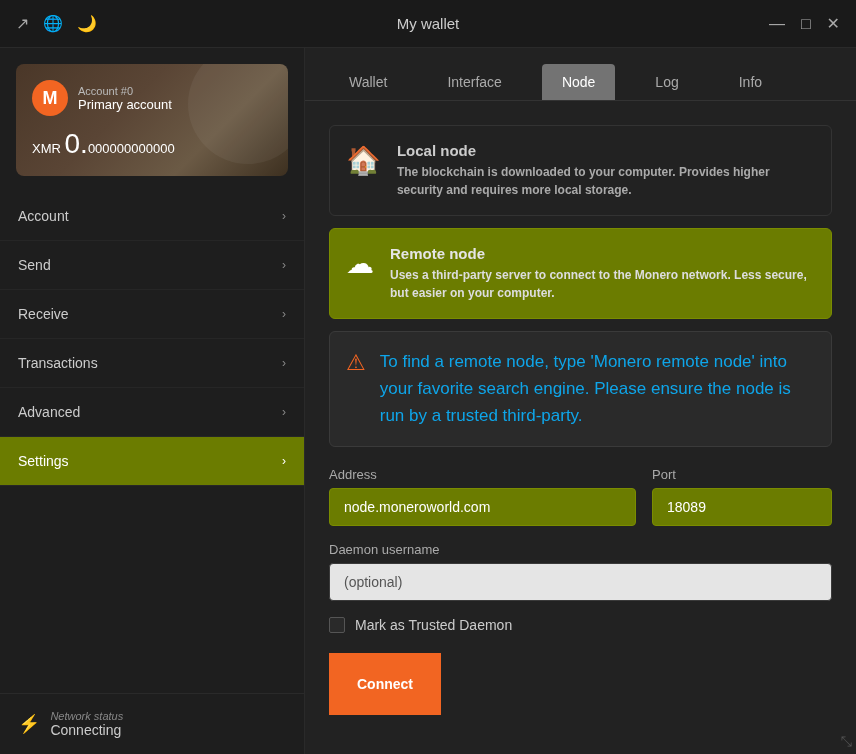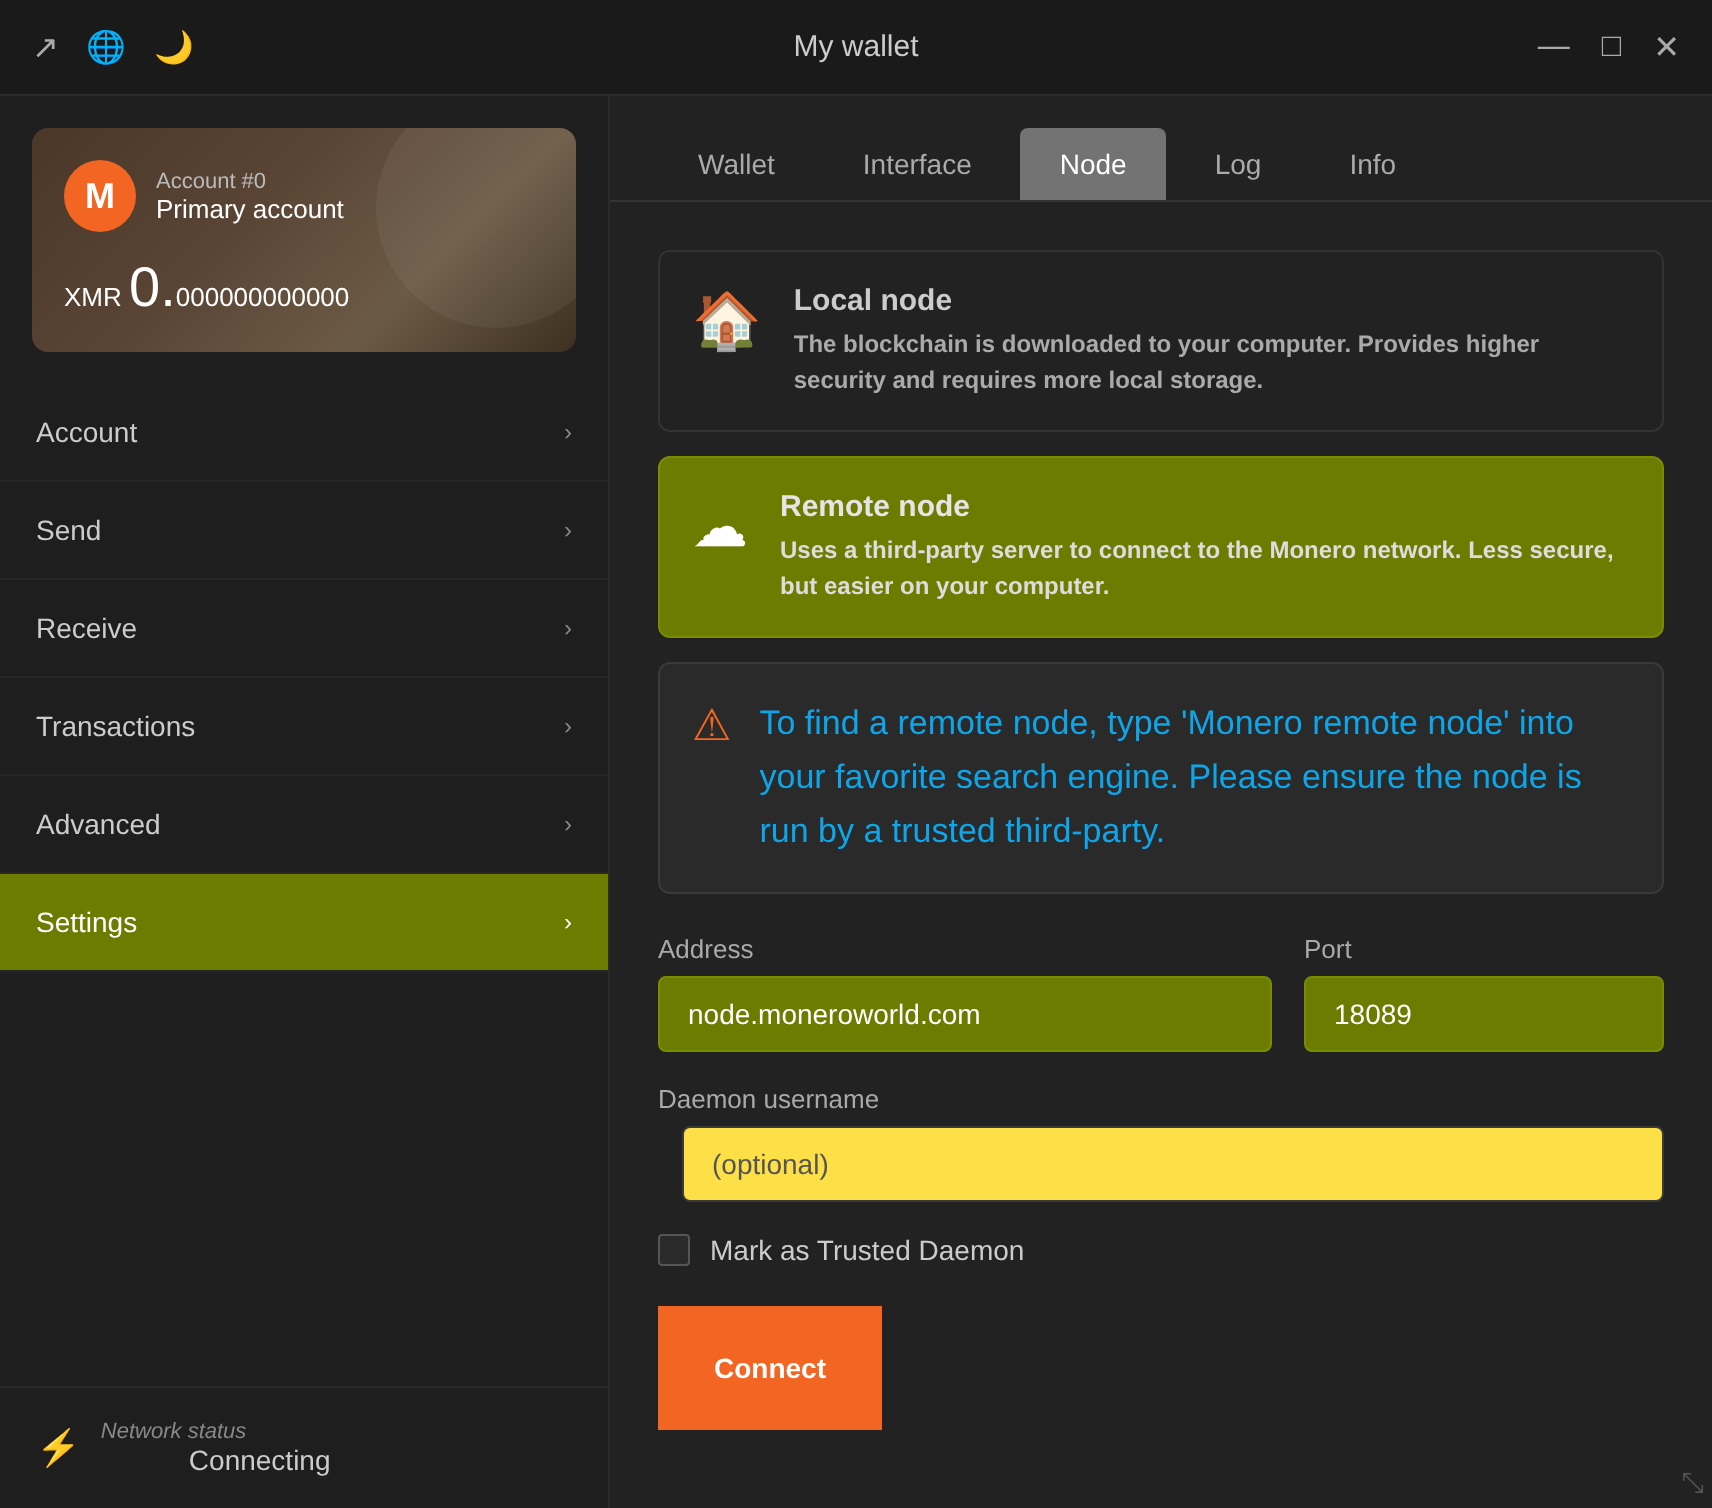--- a/index.html
+++ b/index.html
@@ -169,38 +169,37 @@
       flex-direction: column;
     }
     .network-label {
       font-size: 11px;
       color: #888;
       font-style: italic;
     }
     .network-value {
       font-size: 14px;
       color: #ccc;
-      margin-left: 44px;
     }
 
     
     .main {
       flex: 1;
       background: #222;
       display: flex;
       flex-direction: column;
       overflow: hidden;
     }
 
     
     .tabs {
       display: flex;
       align-items: center;
       padding: 16px 24px 0;
-      gap: 4px;
+      gap: 20px;
       border-bottom: 1px solid #333;
     }
     .tab {
       padding: 10px 20px;
       cursor: pointer;
       font-size: 14px;
       color: #aaa;
       border-radius: 4px 4px 0 0;
       border: none;
       background: none;
@@ -304,24 +303,23 @@
     .form-input {
       background: #6b7c00;
       border: 1px solid #7a8c00;
       border-radius: 4px;
       padding: 10px 14px;
       color: #fff;
       font-size: 14px;
       outline: none;
     }
     .form-input.empty {
-      background: #fde047;
+      background: #e5e5e5;
       border: 1px solid #3a3a3a;
       color: #666;
-      margin-left: 12px;
     }
     .form-input::placeholder { color: #555; }
     .input-with-icon {
       position: relative;
     }
     .input-with-icon .form-input {
       width: 100%;
       padding-right: 40px;
     }
     .eye-icon {

